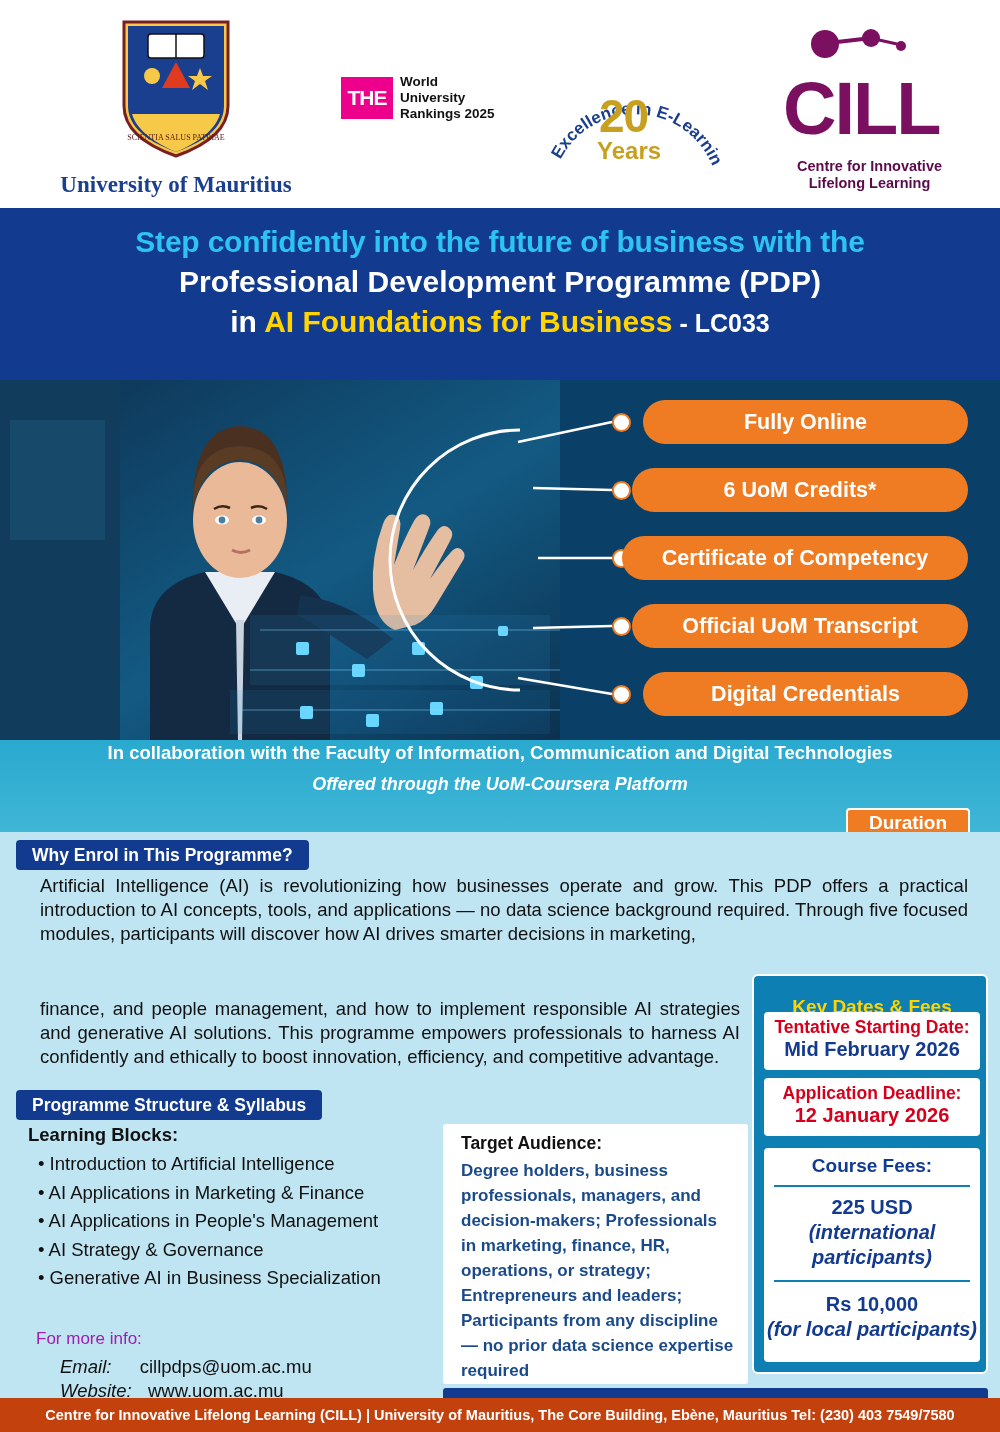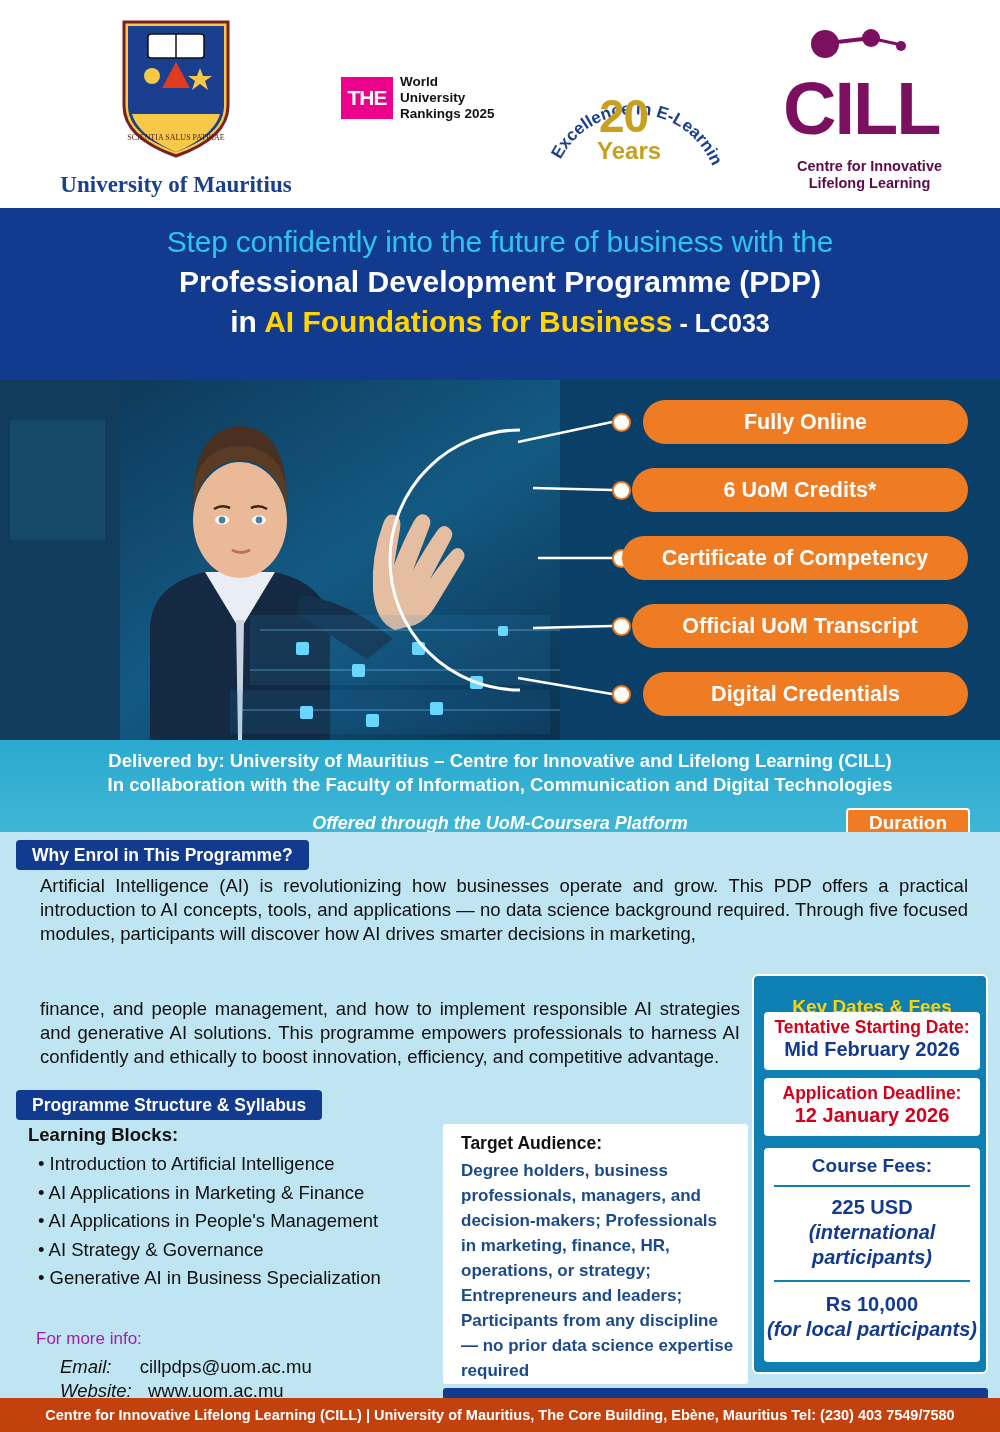--- a/index.html
+++ b/index.html
@@ -48,21 +48,21 @@
   .cill-sub {
     position: absolute; left: 762px; top: 158px; width: 215px;
     text-align: center; font-size: 14.5px; font-weight: bold; color: #5b0a4a; line-height: 1.2;
   }
 
   
   .titleband {
     position: absolute; left: 0; top: 208px; width: 1000px; height: 172px;
     background: #123a8f; color: #ffffff; text-align: center;
   }
-  .t1 { font-size: 30px; font-weight: normal; color: #2ec4f1; padding-top: 17px; letter-spacing: -0.2px; }
+  .t1 { font-size: 30px; font-weight: bold; color: #2ec4f1; padding-top: 17px; letter-spacing: -0.2px; }
   .t2 { font-size: 30px; font-weight: bold; color: #ffffff; margin-top: 6px; }
   .t3 { font-size: 30px; font-weight: bold; color: #ffffff; margin-top: 6px; }
   .t3 .hl { color: #ffd400; }
   .t3 .code { color: #ffffff; font-size: 25px; }
 
   
   .hero { position: absolute; left: 0; top: 380px; width: 1000px; height: 360px; background: #0a3b63; overflow: hidden; }
   .hero-img { position: absolute; left: 0; top: 0; width: 580px; height: 360px; }
   .hero-right { position: absolute; left: 560px; top: 0; width: 440px; height: 360px; background: #0a3f68; }
   .pill {
@@ -77,21 +77,21 @@
   .connector { position: absolute; left: 330px; top: 0; width: 320px; height: 360px; }
 
   
   .delivered {
     position: absolute; left: 0; top: 740px; width: 1000px; height: 92px;
     background: linear-gradient(180deg,#2aa9cf 0%, #3fb6d6 100%);
     color: #ffffff; text-align: center;
   }
   .d1 { font-size: 18.5px; font-weight: bold; padding-top: 10px; }
   .d2 { font-size: 18.5px; font-weight: bold; margin-top: 2px; }
-  .d3 { font-size: 18px; font-style: italic; font-weight: bold; margin-top: 17px; }
+  .d3 { font-size: 18px; font-style: italic; font-weight: bold; margin-top: 10px; }
   .duration {
     position: absolute; left: 846px; top: 808px; width: 124px; height: 48px;
     background: #ef7c22; color: #ffffff; border: 2px solid #ffffff; border-radius: 4px;
     text-align: center; font-weight: bold; font-size: 19px; line-height: 22px; padding-top: 2px;
   }
 
   
   .body {
     position: absolute; left: 0; top: 832px; width: 1000px; height: 566px;
     background: #bfe4f2;
@@ -292,21 +292,20 @@
     <div class="dot" style="left:612px; top:305px;"></div>
 
     <div class="pill" style="left:643px; top:20px; width:325px;">Fully Online</div>
     <div class="pill" style="left:632px; top:88px; width:336px;">6 UoM Credits*</div>
     <div class="pill" style="left:622px; top:156px; width:346px;">Certificate of Competency</div>
     <div class="pill" style="left:632px; top:224px; width:336px;">Official UoM Transcript</div>
     <div class="pill" style="left:643px; top:292px; width:325px;">Digital Credentials</div>
   </div>
 
   <div class="delivered">
-    <div class="d1">Delivered by: University of Mauritius – Centre for Innovative and Lifelong Learning (CILL)</div>
     <div class="d2">In collaboration with the Faculty of Information, Communication and Digital Technologies</div>
     <div class="d3">Offered through the UoM-Coursera Platform</div>
   </div>
   <div class="duration">
     <div>Duration</div>
     <div>8 weeks</div>
   </div>
 
   <div class="body">
 

